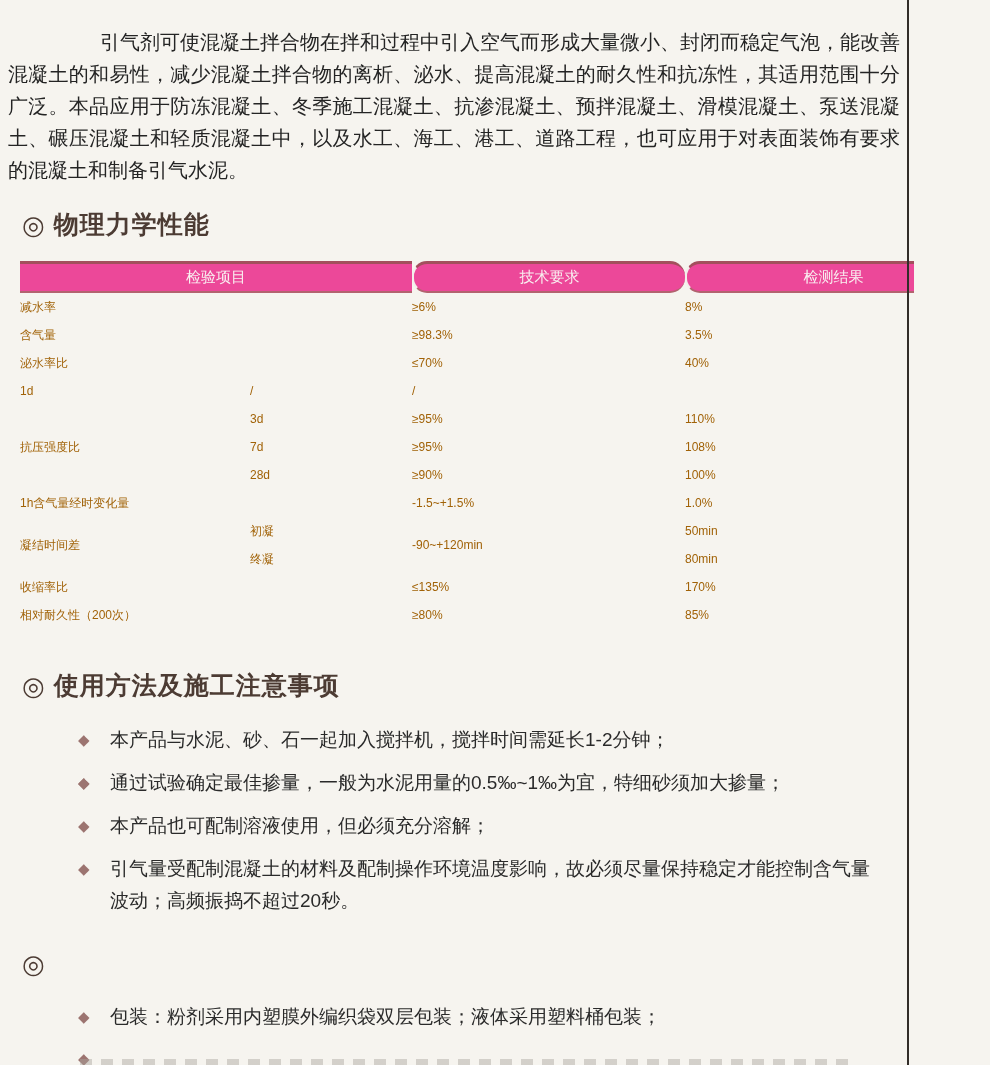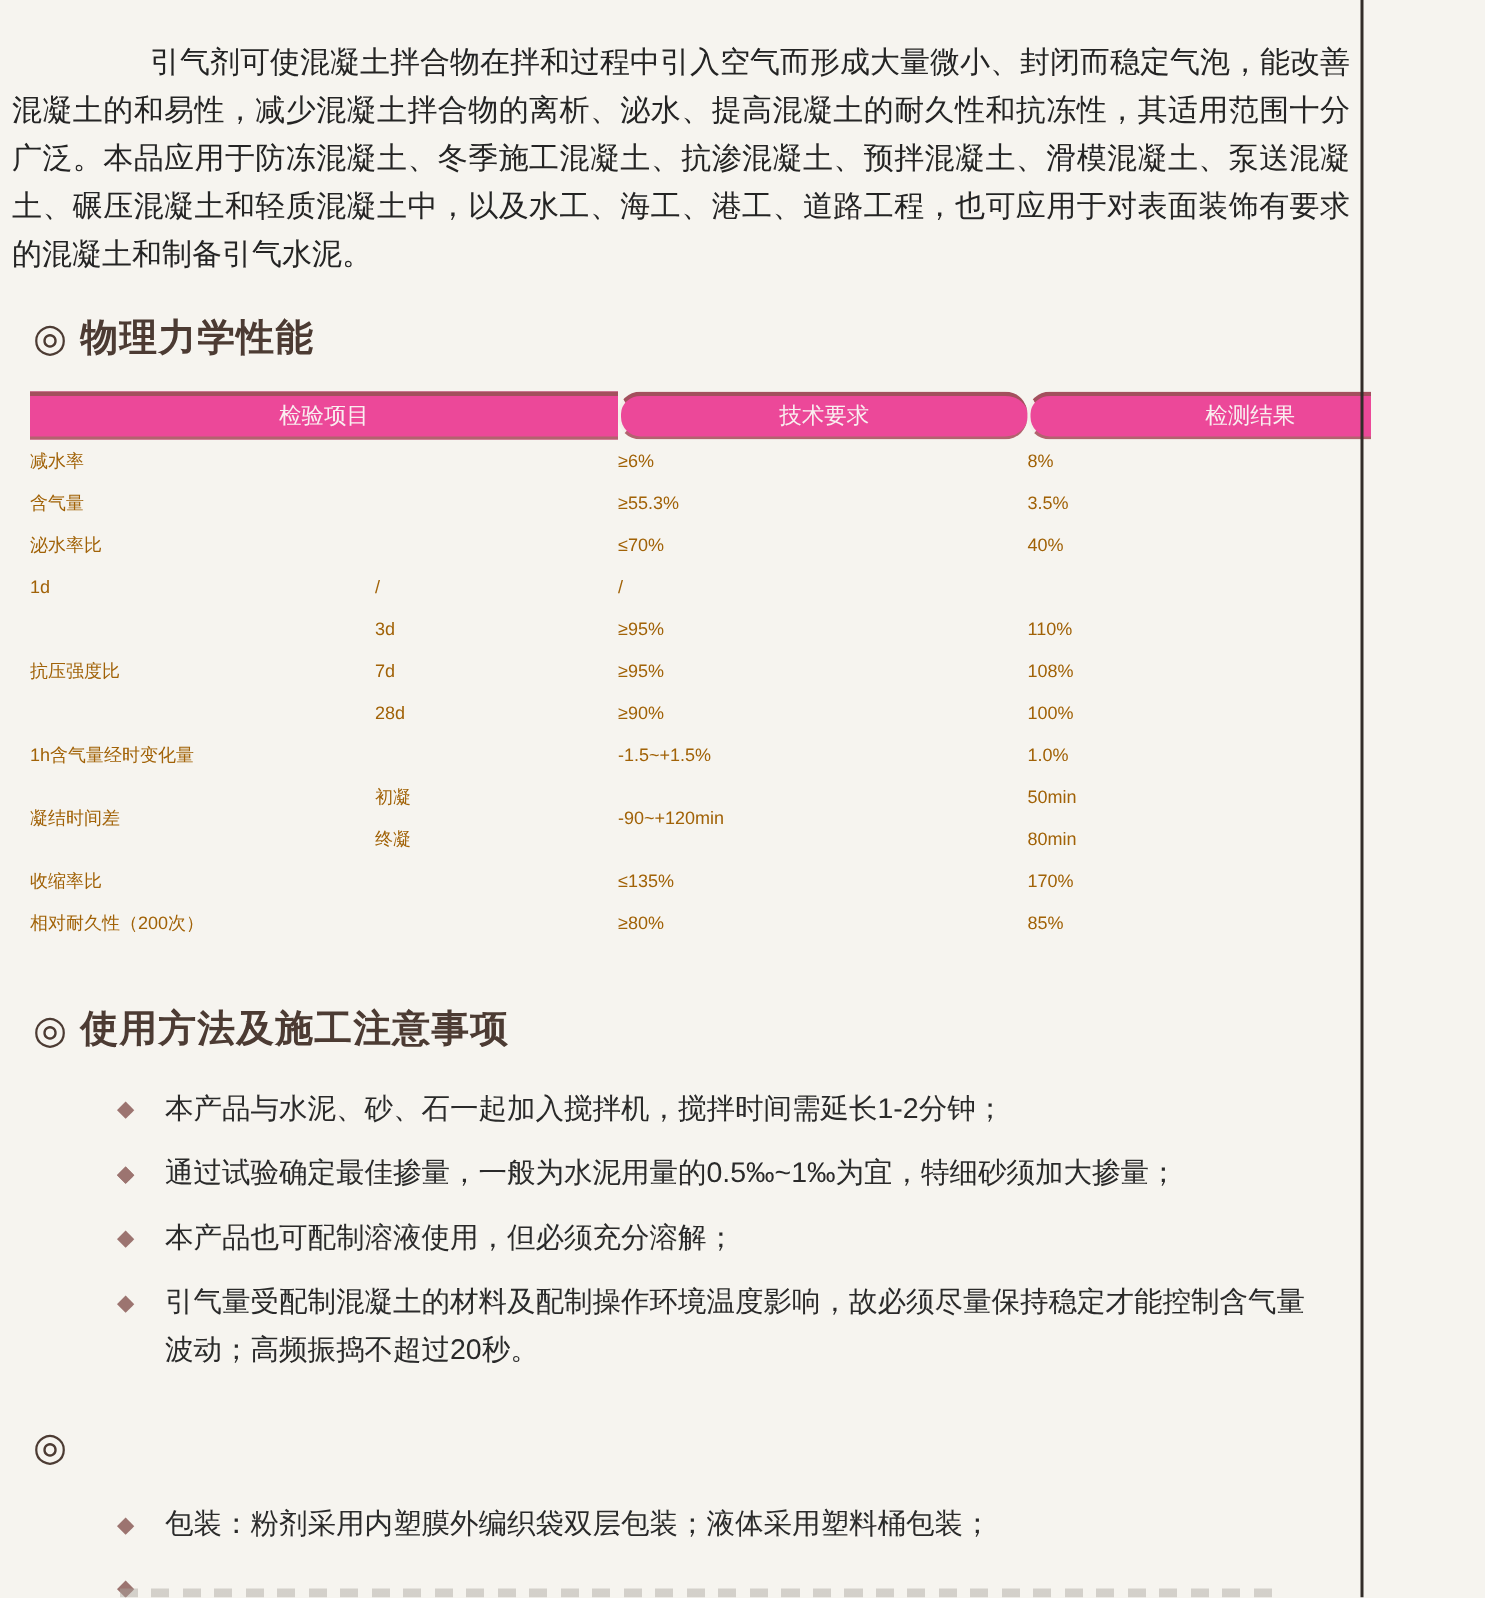--- a/index.html
+++ b/index.html
@@ -94,21 +94,21 @@
       </tr>
     </thead>
     <tbody>
       <tr>
         <td colspan="2">减水率</td>
         <td>≥6%</td>
         <td>8%</td>
       </tr>
       <tr>
         <td colspan="2">含气量</td>
-        <td>≥55.3%</td>
+        <td>≥98.3%</td>
         <td>3.5%</td>
       </tr>
       <tr>
         <td colspan="2">泌水率比</td>
         <td>≤70%</td>
         <td>40%</td>
       </tr>
       <tr>
         <td class="sub-age">1d</td>
         <td>/</td>

